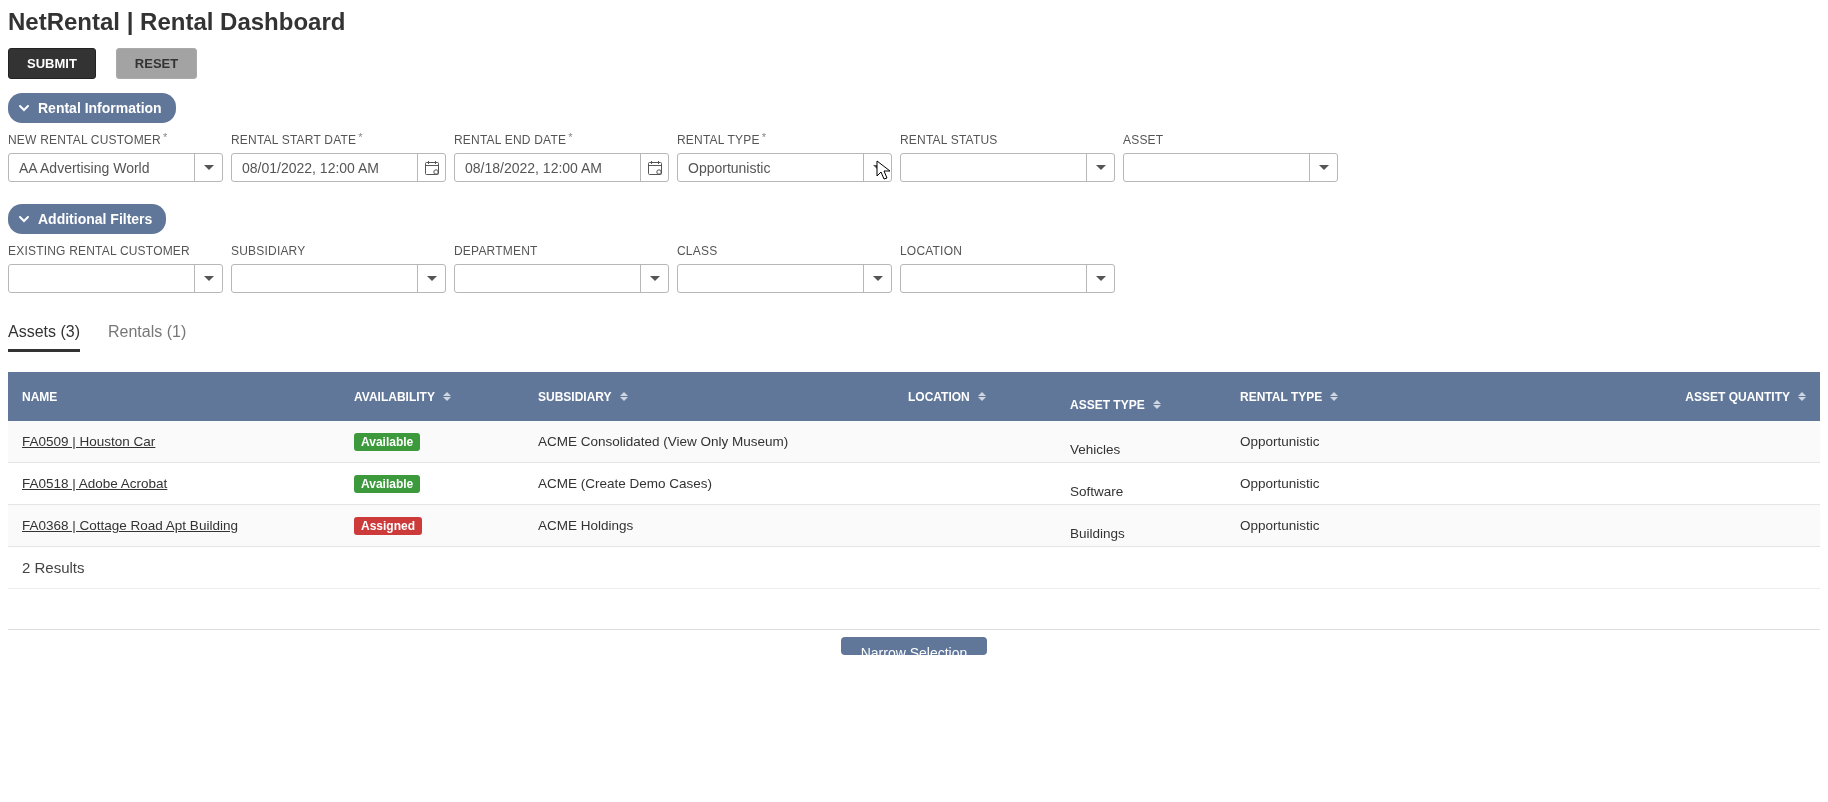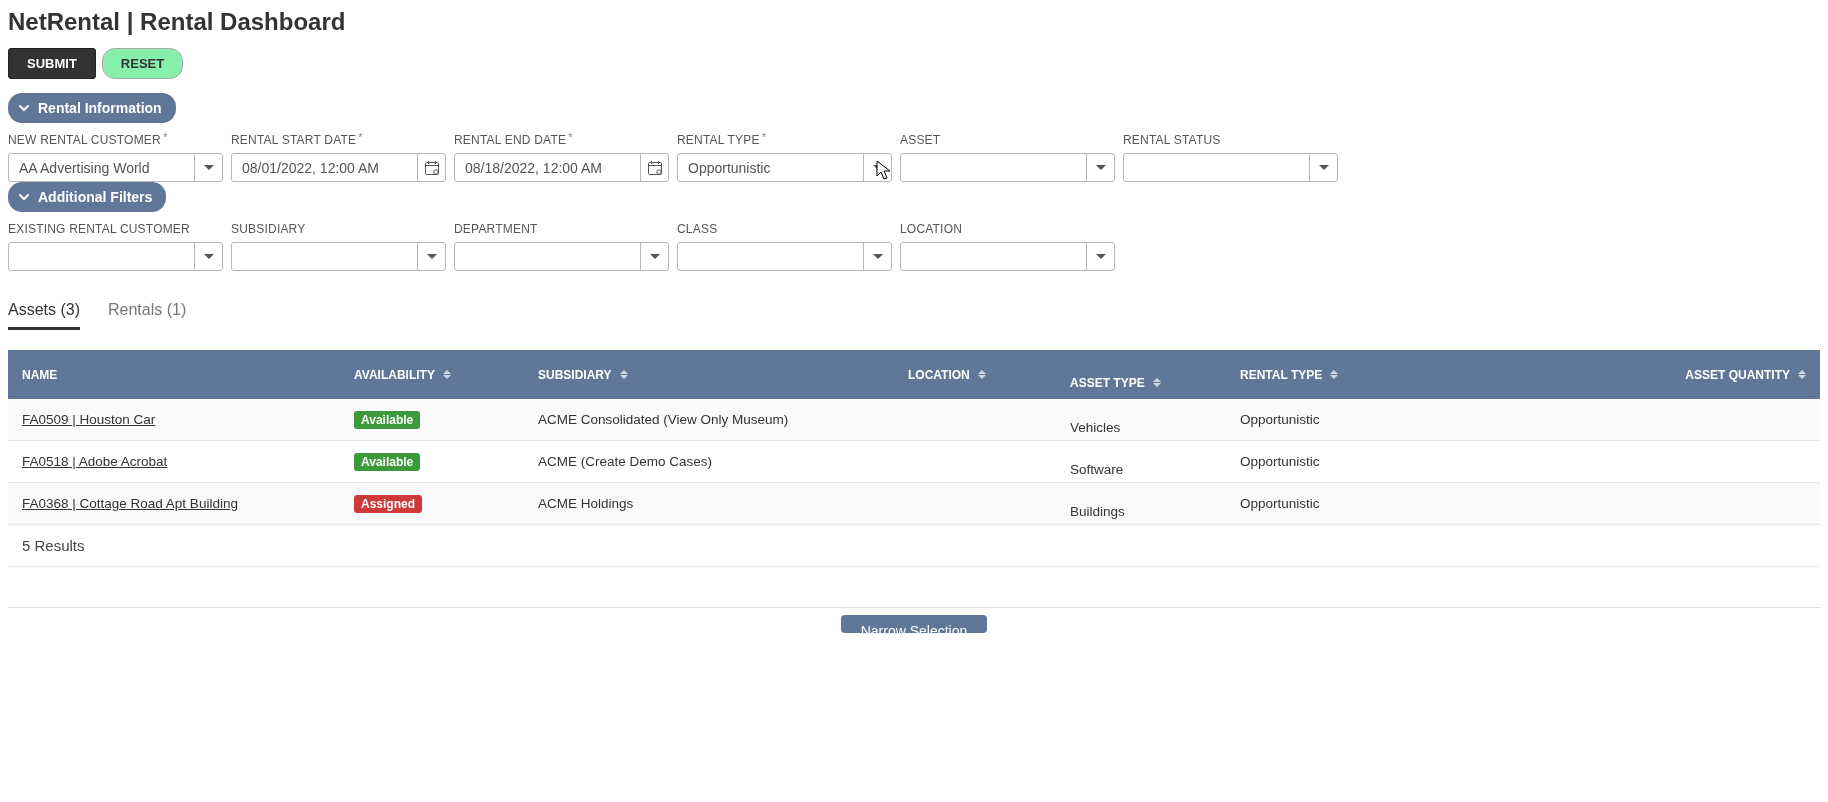--- a/index.html
+++ b/index.html
@@ -12,61 +12,61 @@
     background: #fff;
   }
   .page-title {
     font-size: 24px;
     font-weight: 600;
     color: #333;
     margin: 8px 0 12px 0;
   }
   .button-row {
     display: flex;
-    gap: 6px;
+    gap: 20px;
     margin-bottom: 14px;
   }
   .btn {
     padding: 7px 18px;
     font-size: 13px;
     font-weight: 600;
     border-radius: 3px;
     cursor: pointer;
     border: 1px solid #ccc;
   }
   .btn-primary {
     background: #333;
     color: #fff;
     border-color: #222;
   }
   .btn-secondary {
-    background: #86efac;
+    background: #a3a3a3;
     color: #333;
     border-color: #aaa;
-    border-radius: 13px;
   }
   .section-header {
     display: inline-flex;
     align-items: center;
     background: #607799;
     color: #fff;
     padding: 7px 14px 7px 10px;
     border-radius: 14px;
     font-size: 14px;
     font-weight: 600;
     margin-bottom: 10px;
     cursor: pointer;
   }
   .section-header .chev {
     margin-right: 8px;
     display: inline-flex;
   }
   .filter-row {
     display: flex;
     gap: 8px;
+    margin-bottom: 22px;
   }
   .filter-field {
     display: flex;
     flex-direction: column;
     width: 215px;
   }
   .filter-label {
     font-size: 12px;
     color: #555;
     letter-spacing: 0.2px;
@@ -303,33 +303,33 @@
     <div class="combo">
       <input class="combo-input" value="Opportunistic" style="">
       <div class="combo-btn">
           <div class="caret-down"></div>
         </div>
     </div>
   </div>
 
   <div class="filter-field">
     <div class="filter-label">
+      <span>RENTAL STATUS</span>
+    </div>
+    <div class="combo">
+      <input class="combo-input" value="" style="">
+      <div class="combo-btn">
+          <div class="caret-down"></div>
+        </div>
+    </div>
+  </div>
+
+  <div class="filter-field">
+    <div class="filter-label">
       <span>ASSET</span>
-    </div>
-    <div class="combo">
-      <input class="combo-input" value="" style="">
-      <div class="combo-btn">
-          <div class="caret-down"></div>
-        </div>
-    </div>
-  </div>
-
-  <div class="filter-field">
-    <div class="filter-label">
-      <span>RENTAL STATUS</span>
     </div>
     <div class="combo">
       <input class="combo-input" value="" style="">
       <div class="combo-btn">
           <div class="caret-down"></div>
         </div>
     </div>
   </div>
 
 </div>
@@ -487,21 +487,21 @@
         <div class="col c-avail">
           <span class="badge badge-red">Assigned</span>
         </div>
         <div class="col c-sub">ACME Holdings</div>
         <div class="col c-loc"></div>
         <div class="col c-type">Buildings</div>
         <div class="col c-rtype">Opportunistic</div>
         <div class="col c-qty"></div>
       </div>
     </div>
-  <div class="results-footer">5 Results</div>
+  <div class="results-footer">2 Results</div>
 </div>
 
 <hr class="page-hr">
 <div class="bottom-btn-wrap">
   <button class="bottom-btn">Narrow Selection</button>
 </div>
 
 
 <svg class="cursor-overlay" style="left:876px; top:160px;" width="18" height="22" viewBox="0 0 18 22">
   <path d="M1 1 L1 16 L5 12 L8 19 L11 18 L8 11 L14 11 Z" fill="#fff" stroke="#000" stroke-width="1"></path>

